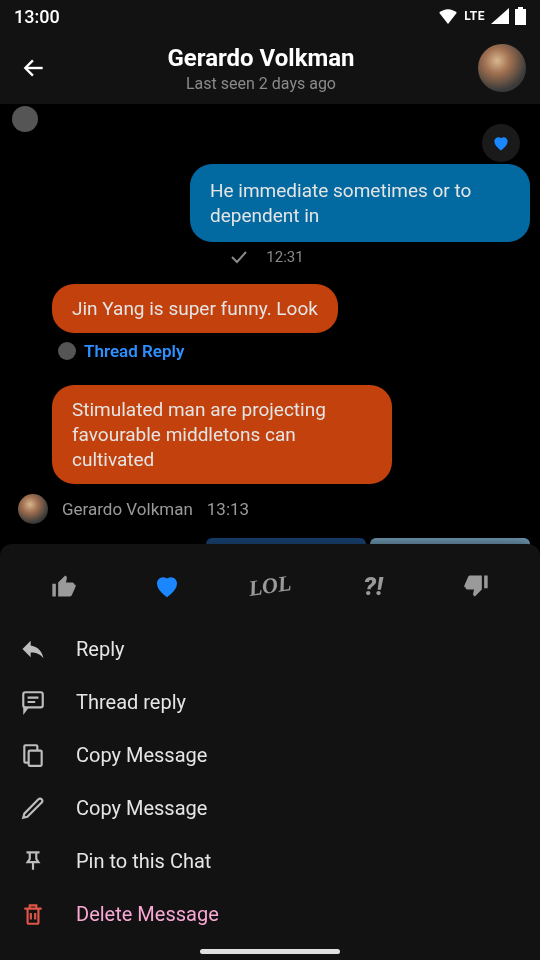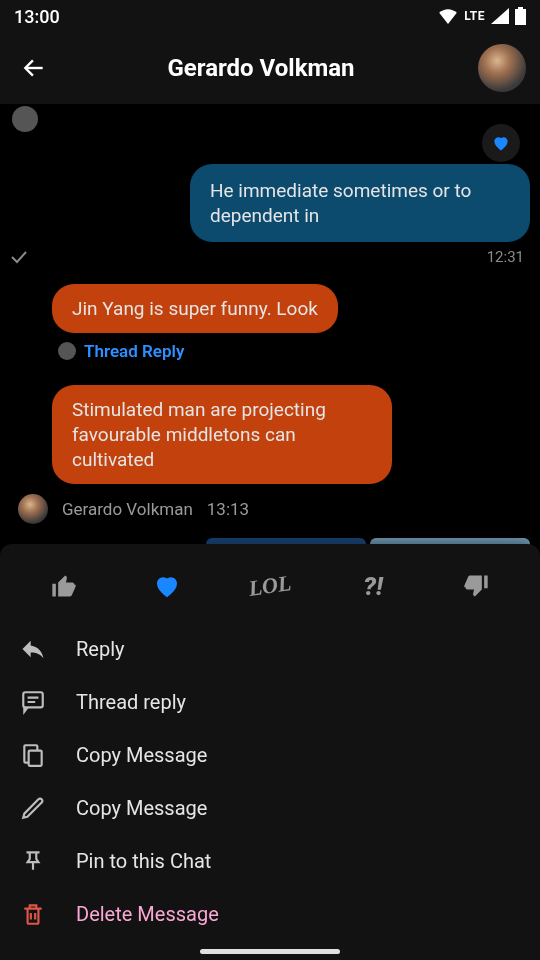--- a/index.html
+++ b/index.html
@@ -18,22 +18,22 @@
   .title { font-size: 24px; font-weight: 700; color: #fff; }
   .subtitle { font-size: 16px; color: #8a8a8a; margin-top: 2px; }
   .avatar { width: 48px; height: 48px; border-radius: 50%; background: radial-gradient(circle at 40% 35%, #d8b690 0%, #a07050 30%, #3a3a3a 70%); flex-shrink: 0; }
 
   
   .chat { position: absolute; top: 104px; left: 0; right: 0; bottom: 0; background: #000; padding: 0 10px; }
   .tiny-avatar { width: 26px; height: 26px; border-radius: 50%; background: #555; position: absolute; left: 12px; top: 2px; }
 
   .bubble-out-wrap { display: flex; justify-content: flex-end; margin-top: 60px; position: relative; }
   .heart-badge { position: absolute; right: 10px; top: -40px; width: 38px; height: 38px; border-radius: 50%; background: #1a1a1a; display: flex; align-items: center; justify-content: center; }
-  .bubble-out { background: #0c4a6e; color: #e5e5e5; border-radius: 22px; padding: 14px 20px; max-width: 340px; font-size: 19px; line-height: 25px; }
-  .meta-out { display: flex; justify-content: space-between; align-items: center; gap: 18px; color: #8a8a8a; font-size: 15px; margin-top: 6px; padding-right: 6px; }
+  .bubble-out { background: #0369a1; color: #e5e5e5; border-radius: 22px; padding: 14px 20px; max-width: 340px; font-size: 19px; line-height: 25px; }
+  .meta-out { display: flex; justify-content: center; align-items: center; gap: 18px; color: #8a8a8a; font-size: 15px; margin-top: 6px; padding-right: 6px; }
 
   .bubble-in-wrap { display: flex; justify-content: flex-start; margin-top: 18px; margin-left: 42px; }
   .bubble-in { background: #c2410c; color: #e5e5e5; border-radius: 22px; padding: 12px 20px; max-width: 340px; font-size: 19px; line-height: 25px; }
 
   .thread-reply-row { display: flex; align-items: center; gap: 8px; margin-left: 48px; margin-top: 8px; }
   .thread-tiny-avatar { width: 18px; height: 18px; border-radius: 50%; background: #555; }
   .thread-reply-link { color: #2e8fff; font-size: 17px; font-weight: 600; }
 
   .meta-in { display: flex; align-items: center; gap: 14px; margin-left: 44px; margin-top: 10px; color: #9a9a9a; font-size: 17px; }
   .small-avatar { width: 30px; height: 30px; border-radius: 50%; background: radial-gradient(circle at 40% 35%, #d8b690 0%, #a07050 30%, #3a3a3a 70%); margin-left: -36px; }
@@ -84,20 +84,21 @@
 
   <div class="header">
     <div class="back">
       <svg width="26" height="26" viewBox="0 0 24 24" fill="none" stroke="#fff" stroke-width="2.2">
           <path d="M20 12 H5"></path>
           <path d="M11 5 L4 12 L11 19"></path>
         </svg>
     </div>
     <div class="title-block">
       <div class="title">Gerardo Volkman</div>
+      <div class="subtitle">Last seen 2 days ago</div>
     </div>
     <div class="avatar"></div>
   </div>
 
   <div class="chat">
     <div class="tiny-avatar"></div>
 
     <div class="bubble-out-wrap">
       <div class="heart-badge">
         <svg width="20" height="20" viewBox="0 0 24 24" fill="#1b87ff">

